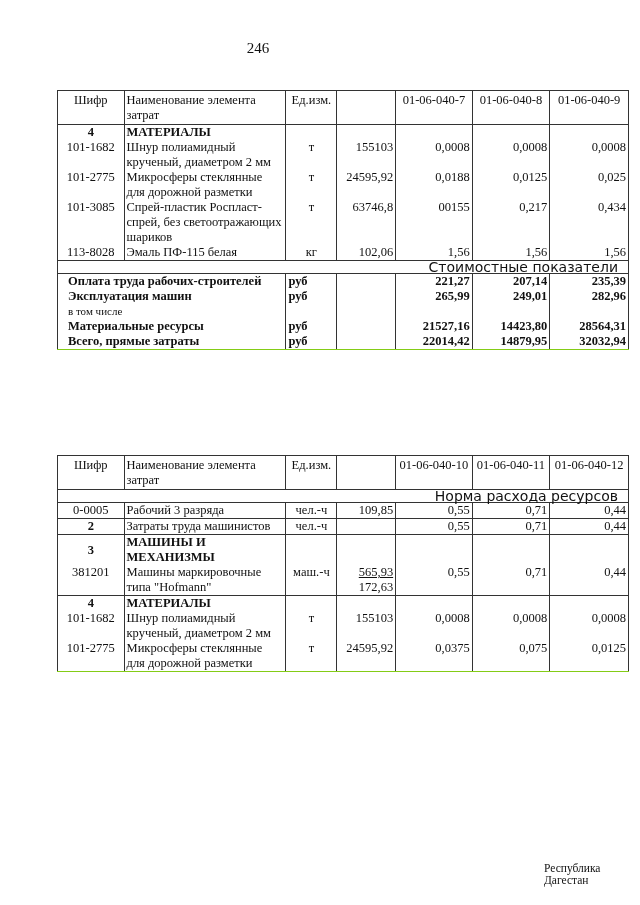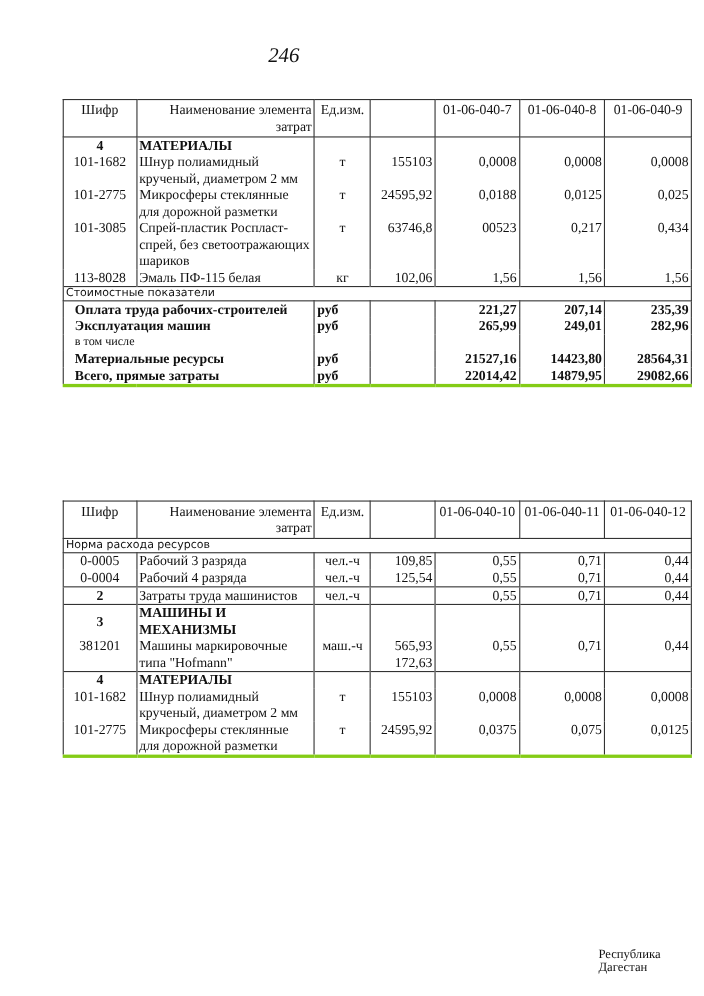--- a/index.html
+++ b/index.html
@@ -1,31 +1,31 @@
 <!DOCTYPE html>
 <html><head>
 <meta charset="utf-8">
 <style>
   html, body { margin:0; padding:0; background:#fff; }
   body { width:640px; height:905px; position:relative; overflow:hidden;
          font-family:"Liberation Serif", serif; color:#111; font-size:12.5px; }
-  .page-num { position:absolute; top:40px; left:0; width:516px; text-align:center; font-size:19px;font-style:italic; }
+  .page-num { position:absolute; top:40px; left:0; width:516px; text-align:center; font-size:15px; }
   table { position:absolute; left:57px; border-collapse:collapse; table-layout:fixed; width:572px;padding-left:45px; }
   td { border-left:1px solid #333; border-right:1px solid #333; padding:0 2px; vertical-align:top; line-height:15px; }
   .c1{width:60px} .c2{width:146px} .c3{width:46px} .c4{width:53px} .c5{width:69px} .c6{width:70px} .c7{width:71px}
   tr.hdr td { border-top:1px solid #333; border-bottom:1px solid #333; text-align:center; padding-top:2px; padding-bottom:1px; }
-  tr.hdr td.nm { text-align:right;margin-top:17px; }
+  tr.hdr td.nm { text-align:left;margin-top:17px; }
   .ctr { text-align:center; }
   .rt { text-align:right; }
   .b { font-weight:bold; }
   tr.sep td { border-top:1px solid #333; }
-  tr.bot td { border-bottom:3px solid #84cc16; }
-  tr.band td { border-top:1px solid #333; border-bottom:1px solid #333; text-align:left; font-family:"DejaVu Sans", sans-serif; font-size:10px; line-height:12px; padding-right:10px; }
+  tr.bot td { border-bottom:1px solid #84cc16; }
+  tr.band td { border-top:1px solid #333; border-bottom:1px solid #333; text-align:right; font-family:"DejaVu Sans", sans-serif; font-size:14px; line-height:12px; padding-right:10px; }
   .sumname { padding-left:10px;margin-left:31px; }
-  .ul { }
+  .ul { text-decoration:underline; }
   .footer { position:absolute; top:862px; left:544px; font-size:11.5px; }
   .t1 { top:90px; } .t2 { top:455px; }
 </style>
 </head>
 <body>
 
 <div class="page-num">246</div>
 
 <table class="t1">
   <colgroup>
@@ -72,21 +72,21 @@
     <td class="rt">24595,92</td>
     <td class="rt">0,0188</td>
     <td class="rt">0,0125</td>
     <td class="rt">0,025</td>
   </tr>
   <tr>
     <td class="ctr">101-3085</td>
     <td>Спрей-пластик Роспласт-спрей, без светоотражающих шариков</td>
     <td class="ctr">т</td>
     <td class="rt">63746,8</td>
-    <td class="rt">00523</td>
+    <td class="rt">00155</td>
     <td class="rt">0,217</td>
     <td class="rt">0,434</td>
   </tr>
   <tr>
     <td class="ctr">113-8028</td>
     <td>Эмаль ПФ-115 белая</td>
     <td class="ctr">кг</td>
     <td class="rt">102,06</td>
     <td class="rt">1,56</td>
     <td class="rt">1,56</td>
@@ -126,21 +126,21 @@
     <td class="rt b">21527,16</td>
     <td class="rt b">14423,80</td>
     <td class="rt b">28564,31</td>
   </tr>
   <tr class="bot">
     <td colspan="2" class="sumname b">Всего, прямые затраты</td>
     <td class="b">руб</td>
     <td></td>
     <td class="rt b">22014,42</td>
     <td class="rt b">14879,95</td>
-    <td class="rt b">29082,66</td>
+    <td class="rt b">32032,94</td>
   </tr>
 </tbody>
   </table>
 
 <table class="t2">
   <colgroup>
       <col class="c1">
       <col class="c2">
       <col class="c3">
       <col class="c4">
@@ -163,29 +163,20 @@
   </tr>
   <tr>
     <td class="ctr">0-0005</td>
     <td>Рабочий 3 разряда</td>
     <td class="ctr">чел.-ч</td>
     <td class="rt">109,85</td>
     <td class="rt">0,55</td>
     <td class="rt">0,71</td>
     <td class="rt">0,44</td>
   </tr>
-  <tr>
-    <td class="ctr">0-0004</td>
-    <td>Рабочий 4 разряда</td>
-    <td class="ctr">чел.-ч</td>
-    <td class="rt">125,54</td>
-    <td class="rt">0,55</td>
-    <td class="rt">0,71</td>
-    <td class="rt">0,44</td>
-  </tr>
   <tr class="sep">
     <td class="ctr b">2</td>
     <td>Затраты труда машинистов</td>
     <td class="ctr">чел.-ч</td>
     <td class="rt"></td>
     <td class="rt">0,55</td>
     <td class="rt">0,71</td>
     <td class="rt">0,44</td>
   </tr>
   <tr class="sep">

